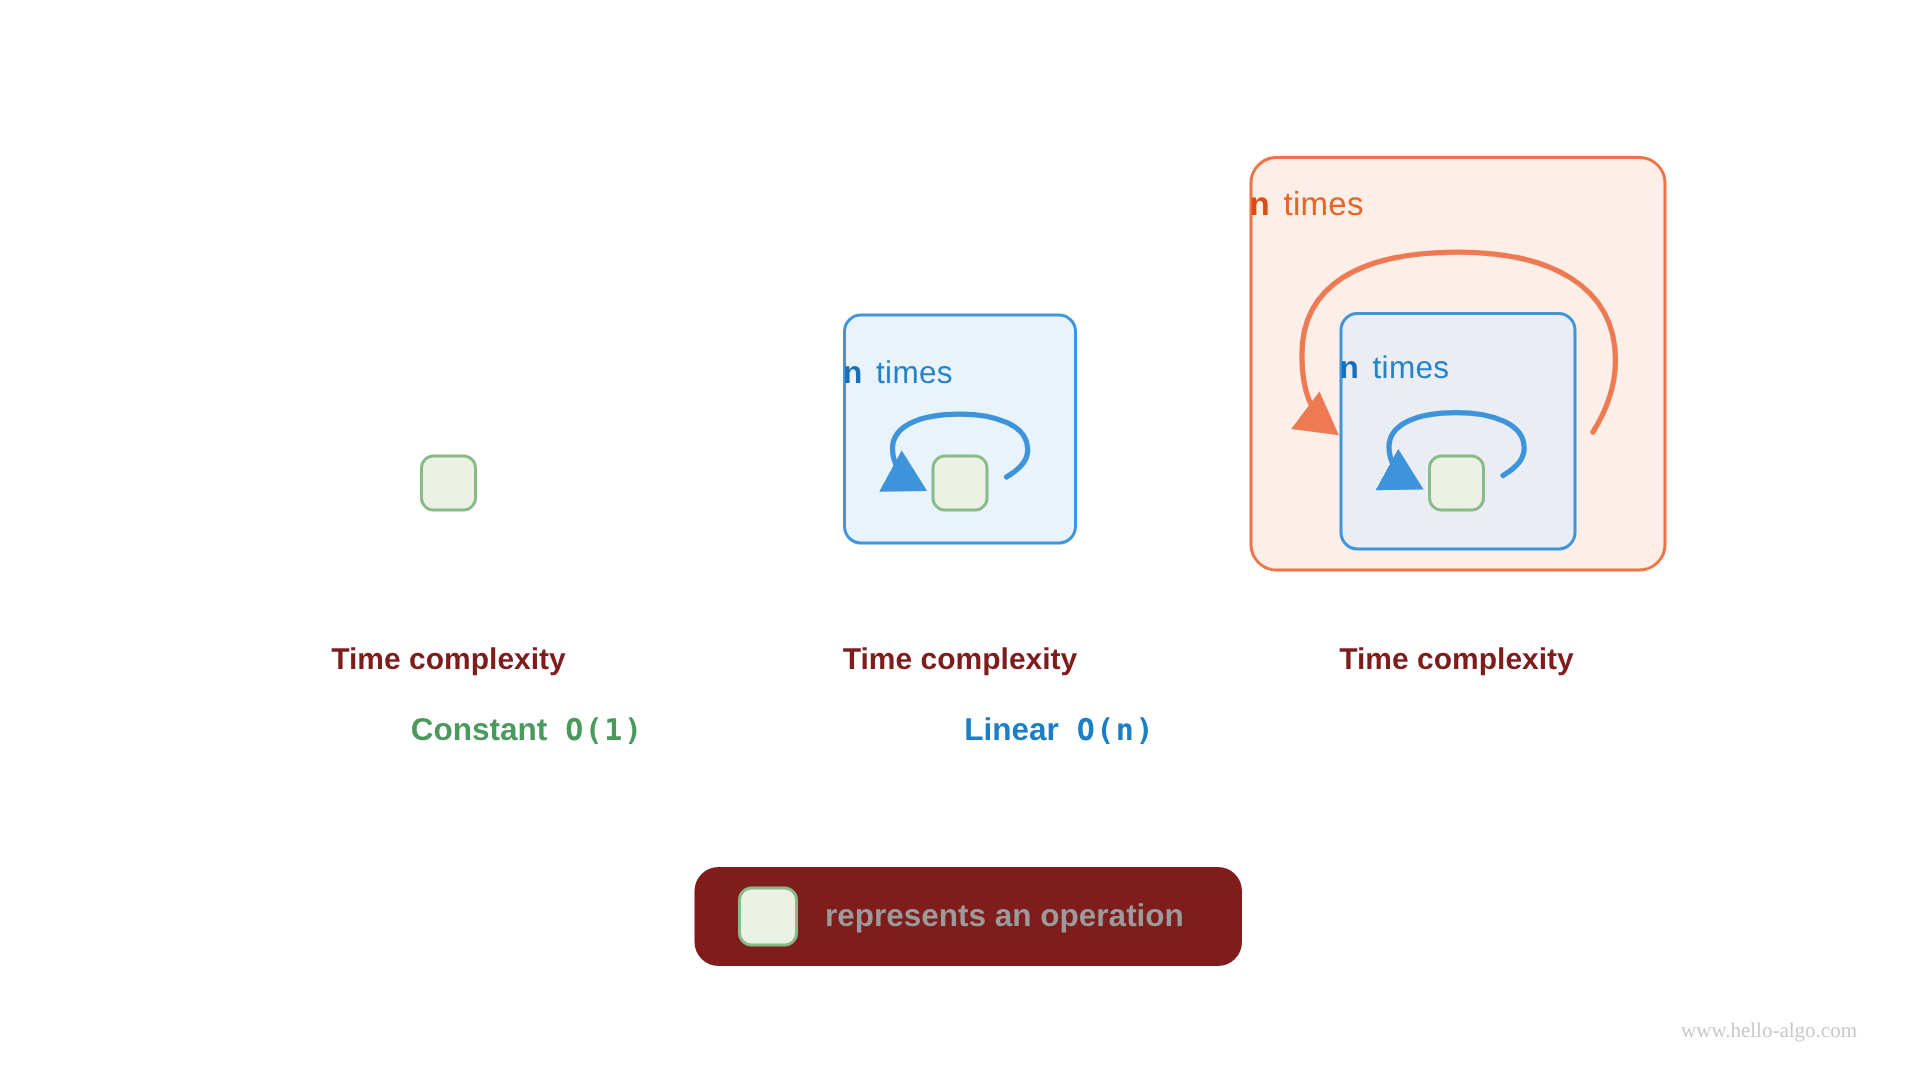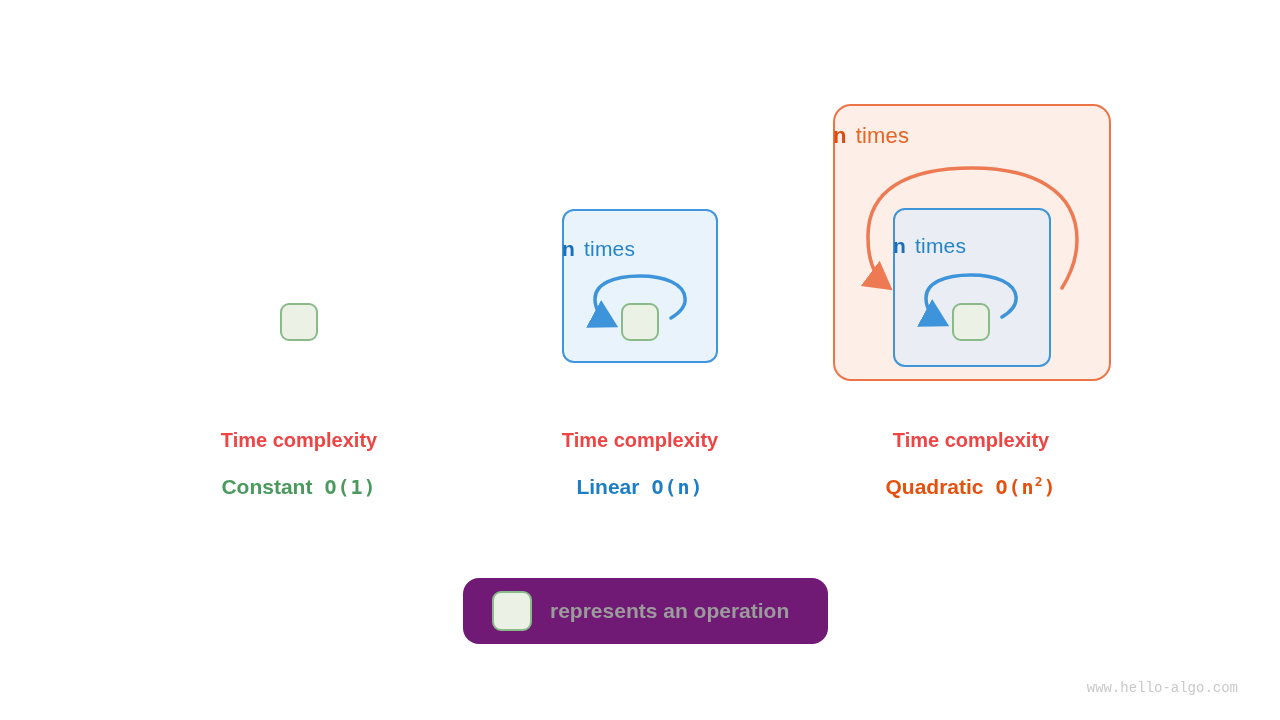--- a/index.html
+++ b/index.html
@@ -14,36 +14,36 @@
   .op-box{background:#ebf2e5;border:2px solid #8aba8a;border-radius:9px;width:38px;height:38px;}
   .count-label{position:absolute;font-size:21px;letter-spacing:0.2px;}
   .count-label .cnt{font-weight:bold;margin-right:9px;}
   .green-text .cnt{color:#3f9150;}
   .green-text .wrd{color:#55a25f;}
   .blue-text .cnt{color:#1a6fbc;}
   .blue-text .wrd{color:#2584c8;}
   .orange-text .cnt{color:#de4b12;}
   .orange-text .wrd{color:#e76426;}
   .title-label{position:absolute;width:260px;text-align:center;
-    font-size:20px;font-weight:bold;color:#ef4444;}
-  .value-label{position:absolute;width:260px;text-align:center;
+    font-size:20px;font-weight:bold;color:#7f1d1d;}
+  .value-label{position:absolute;width:260px;text-align:right;
     font-size:21px;font-weight:bold;}
   .value-label .big-o{font-family:"DejaVu Sans Mono", monospace;font-weight:bold;
     margin-left:12px;font-size:20px;letter-spacing:1px;}
   .value-label sup{font-size:13px;}
   .green-val{color:#4a9a5e;}
   .blue-val{color:#1b7ec6;}
   .orange-val{color:#e5500e;}
   .loops{position:absolute;left:0;top:0;pointer-events:none;}
   .legend{position:absolute;left:463px;top:578px;width:365px;height:66px;
-    background:#701a75;border-radius:16px;display:flex;align-items:center;}
+    background:#7f1d1d;border-radius:16px;display:flex;align-items:center;}
   .legend .op-box{position:static;width:36px;height:36px;margin-left:29px;flex:0 0 auto;}
   .legend-text{margin-left:18px;font-size:21px;font-weight:bold;color:#9b9b9b;}
   .watermark{position:absolute;right:42px;bottom:24px;
-    font-family:Liberation Mono, monospace;font-size:14px;color:#c9c9c9;}
+    font-family:Liberation Serif, serif;font-size:14px;color:#c9c9c9;}
 </style>
 </head>
 <body>
 
 <div class="canvas">
 
   <div class="box blue-box" style="left:562px;top:209px;width:156px;height:154px;"></div>
 
   <div class="box orange-box" style="left:833px;top:104px;width:278px;height:277px;"></div>
 
@@ -89,23 +89,20 @@
   <div class="title-label" style="left:169px;top:429px;">Time complexity</div>
   <div class="title-label" style="left:510px;top:429px;">Time complexity</div>
   <div class="title-label" style="left:841px;top:429px;">Time complexity</div>
 
   <div class="value-label green-val" style="left:169px;top:474px;">
     <span>Constant</span><span class="big-o"><span>O(1)</span><sup></sup><span></span></span>
   </div>
   <div class="value-label blue-val" style="left:510px;top:474px;">
     <span>Linear</span><span class="big-o"><span>O(n)</span><sup></sup><span></span></span>
   </div>
-  <div class="value-label orange-val" style="left:841px;top:474px;">
-    <span>Quadratic</span><span class="big-o"><span>O(n</span><sup>2</sup><span>)</span></span>
-  </div>
 
   <div class="legend">
     <div class="op-box"></div>
     <div class="legend-text">represents an operation</div>
   </div>
 
   <div class="watermark">www.hello-algo.com</div>
 
 </div>
 

